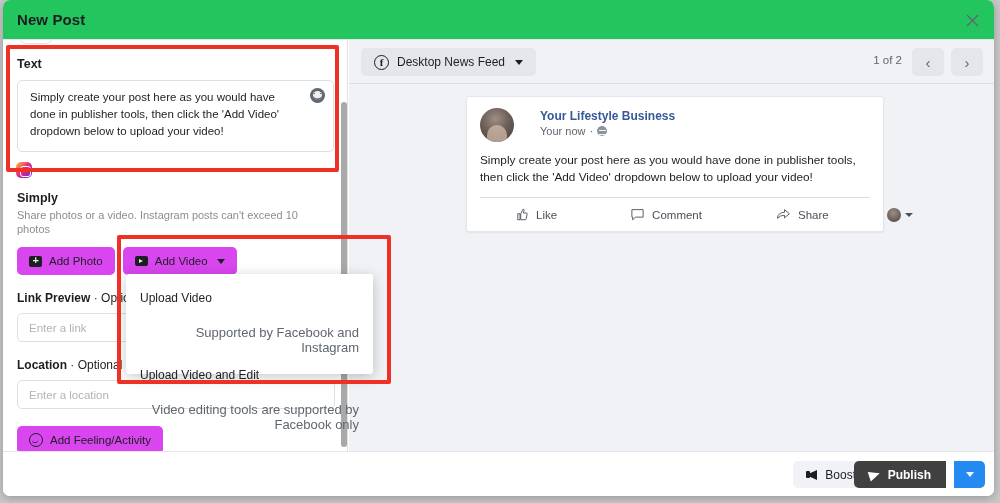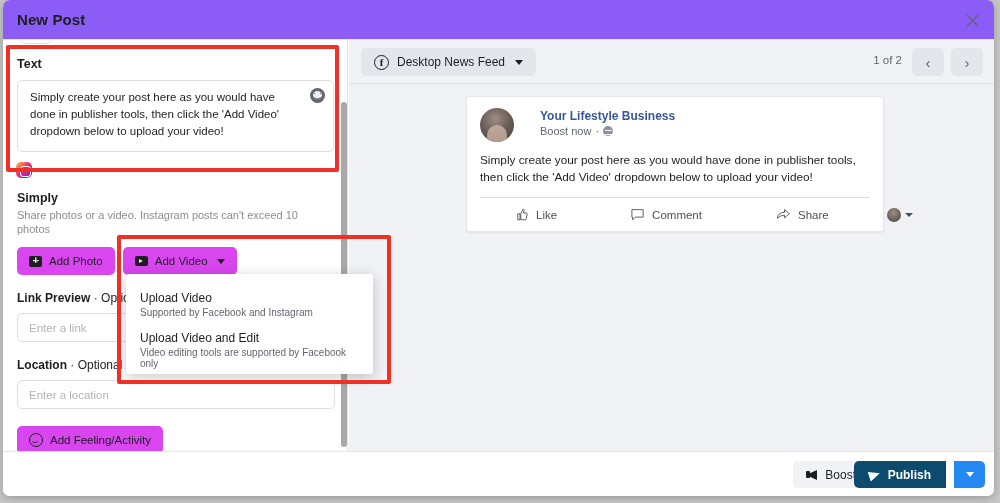--- a/index.html
+++ b/index.html
@@ -20,21 +20,21 @@
   .modal {
     position: absolute;
     left: 3px; top: 0; width: 991px; height: 496px;
     background: #ffffff;
     border-radius: 7px;
     box-shadow: 0 2px 10px rgba(0,0,0,.25);
     overflow: hidden;
   }
   .titlebar {
     position: absolute; left: 0; top: 0; width: 100%; height: 40px;
-    background: #8b5cf6;
+    background: #22c55e;
     border-bottom: 1px solid #e4e6eb;
     text-align: center;
   }
   .titlebar-title {
     position: absolute; left: 14px; top: 11px;
     font-size: 15px; font-weight: bold; color: #1c1e21;
     letter-spacing: .1px;
   }
   .close-btn {
     position: absolute; right: 10px; top: 8px;
@@ -303,21 +303,21 @@
     position: relative;
   }
   .megaphone::after {
     content: ""; position: absolute; left: 0; top: -3.5px;
     width: 4px; height: 7px; background: #1c1e21; border-radius: 1px;
   }
   .publish-btn {
     position: absolute; right: 48px; top: 9px;
     display: inline-flex; align-items: center; gap: 8px;
     height: 27px; padding: 0 15px;
-    background: #0c4a6e; border-radius: 5px 0 0 5px;
+    background: #404040; border-radius: 5px 0 0 5px;
     font-size: 12px; color: #ffffff; font-weight: bold; cursor: pointer;
   }
   .send-icon {
     width: 0; height: 0;
     border-top: 5px solid transparent;
     border-bottom: 5px solid transparent;
     border-left: 11px solid #ffffff;
     transform: rotate(-18deg);
   }
   .publish-caret {
@@ -340,21 +340,21 @@
     position: absolute; left: 126px; top: 274px;
     width: 247px; height: 100px;
     background: #ffffff;
     border-radius: 3px;
     box-shadow: 0 3px 14px rgba(0,0,0,.22);
     padding: 12px 0 0 0;
     z-index: 30;
   }
   .dd-item { padding: 5px 14px 8px 14px; cursor: pointer; }
   .dd-title { font-size: 12px; color: #1c1e21; }
-  .dd-sub { font-size: 10px; color: #606770; margin-top: 2px; }
+  .dd-sub { font-size: 13px; color: #606770; margin-top: 20px; text-align: right; }
 
   
   .ann {
     position: absolute;
     border: 4px solid #ee3124;
     border-radius: 2px;
     pointer-events: none;
     z-index: 40;
   }
   .ann-text { left: 6px; top: 45px; width: 333px; height: 127px; }
@@ -449,21 +449,21 @@
           <div class="nav-btn nav-prev">‹</div>
           <div class="nav-btn nav-next">›</div>
         </div>
 
         <div class="post-card">
           <div class="post-head">
             <div class="avatar"></div>
             <div>
               <div class="post-name">Your Lifestyle Business</div>
               <div class="post-meta">
-                <span>Boost now</span>
+                <span>Your now</span>
                 <span>·</span>
                 <span class="globe"></span>
               </div>
             </div>
           </div>
 
           <div class="post-body">Simply create your post here as you would have done in publisher tools, then click the 'Add Video' dropdown below to upload your video!</div>
 
           <div class="post-actions">
             <div class="action a-like">

